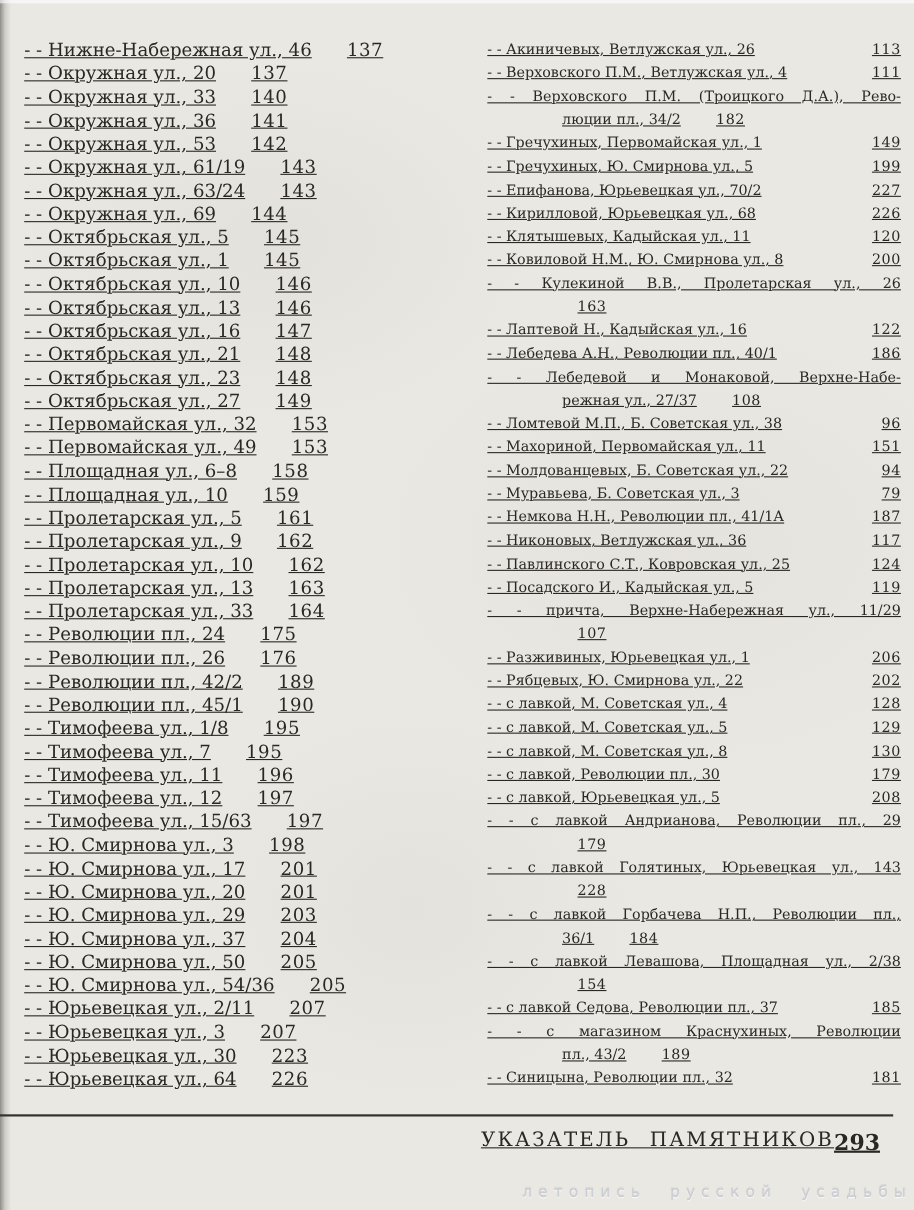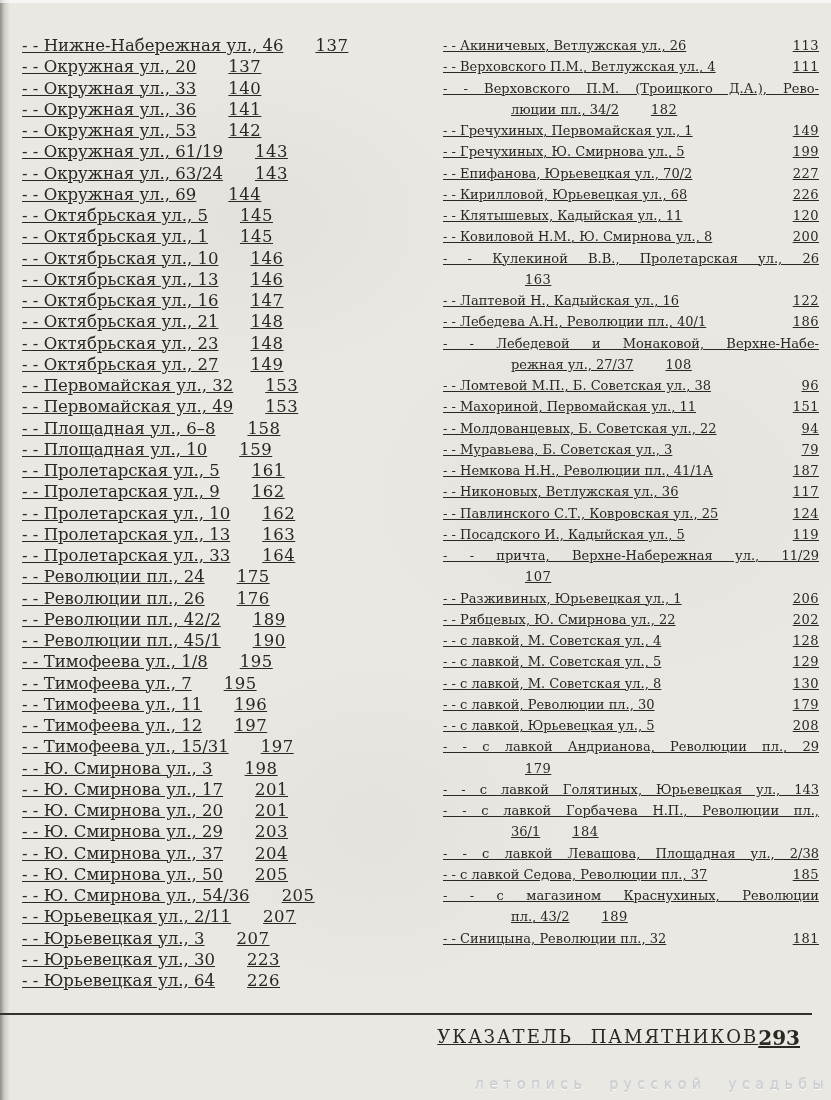--- a/index.html
+++ b/index.html
@@ -81,21 +81,21 @@
       <div class="line"><span class="txt">- - Пролетарская ул., 13</span><span class="num gapnum">163</span></div>
       <div class="line"><span class="txt">- - Пролетарская ул., 33</span><span class="num gapnum">164</span></div>
       <div class="line"><span class="txt">- - Революции пл., 24</span><span class="num gapnum">175</span></div>
       <div class="line"><span class="txt">- - Революции пл., 26</span><span class="num gapnum">176</span></div>
       <div class="line"><span class="txt">- - Революции пл., 42/2</span><span class="num gapnum">189</span></div>
       <div class="line"><span class="txt">- - Революции пл., 45/1</span><span class="num gapnum">190</span></div>
       <div class="line"><span class="txt">- - Тимофеева ул., 1/8</span><span class="num gapnum">195</span></div>
       <div class="line"><span class="txt">- - Тимофеева ул., 7</span><span class="num gapnum">195</span></div>
       <div class="line"><span class="txt">- - Тимофеева ул., 11</span><span class="num gapnum">196</span></div>
       <div class="line"><span class="txt">- - Тимофеева ул., 12</span><span class="num gapnum">197</span></div>
-      <div class="line"><span class="txt">- - Тимофеева ул., 15/31</span><span class="num gapnum">197</span></div>
+      <div class="line"><span class="txt">- - Тимофеева ул., 15/63</span><span class="num gapnum">197</span></div>
       <div class="line"><span class="txt">- - Ю. Смирнова ул., 3</span><span class="num gapnum">198</span></div>
       <div class="line"><span class="txt">- - Ю. Смирнова ул., 17</span><span class="num gapnum">201</span></div>
       <div class="line"><span class="txt">- - Ю. Смирнова ул., 20</span><span class="num gapnum">201</span></div>
       <div class="line"><span class="txt">- - Ю. Смирнова ул., 29</span><span class="num gapnum">203</span></div>
       <div class="line"><span class="txt">- - Ю. Смирнова ул., 37</span><span class="num gapnum">204</span></div>
       <div class="line"><span class="txt">- - Ю. Смирнова ул., 50</span><span class="num gapnum">205</span></div>
       <div class="line"><span class="txt">- - Ю. Смирнова ул., 54/36</span><span class="num gapnum">205</span></div>
       <div class="line"><span class="txt">- - Юрьевецкая ул., 2/11</span><span class="num gapnum">207</span></div>
       <div class="line"><span class="txt">- - Юрьевецкая ул., 3</span><span class="num gapnum">207</span></div>
       <div class="line"><span class="txt">- - Юрьевецкая ул., 30</span><span class="num gapnum">223</span></div>
@@ -267,27 +267,29 @@
           <span class="txt">- - с лавкой, Юрьевецкая ул., 5</span>
           <span class="num">208</span>
         </div>
       </div>
       <div class="entry">
         <div class="line fill">- - с лавкой Андрианова, Революции пл., 29</div>
         <div class="line pageown"><span class="num">179</span></div>
       </div>
       <div class="entry">
         <div class="line fill">- - с лавкой Голятиных, Юрьевецкая ул., 143</div>
+        <div class="line pageown"><span class="num">228</span></div>
       </div>
       <div class="entry">
         <div class="line fill">- - с лавкой Горбачева Н.П., Революции пл.,</div>
         <div class="line cont"><span class="txt">36/1</span><span class="num gapnum">184</span></div>
       </div>
       <div class="entry">
         <div class="line fill">- - с лавкой Левашова, Площадная ул., 2/38</div>
+        <div class="line pageown"><span class="num">154</span></div>
       </div>
       <div class="entry">
         <div class="line flexline">
           <span class="txt">- - с лавкой Седова, Революции пл., 37</span>
           <span class="num">185</span>
         </div>
       </div>
       <div class="entry">
         <div class="line fill">- - с магазином Краснухиных, Революции</div>
         <div class="line cont"><span class="txt">пл., 43/2</span><span class="num gapnum">189</span></div>

